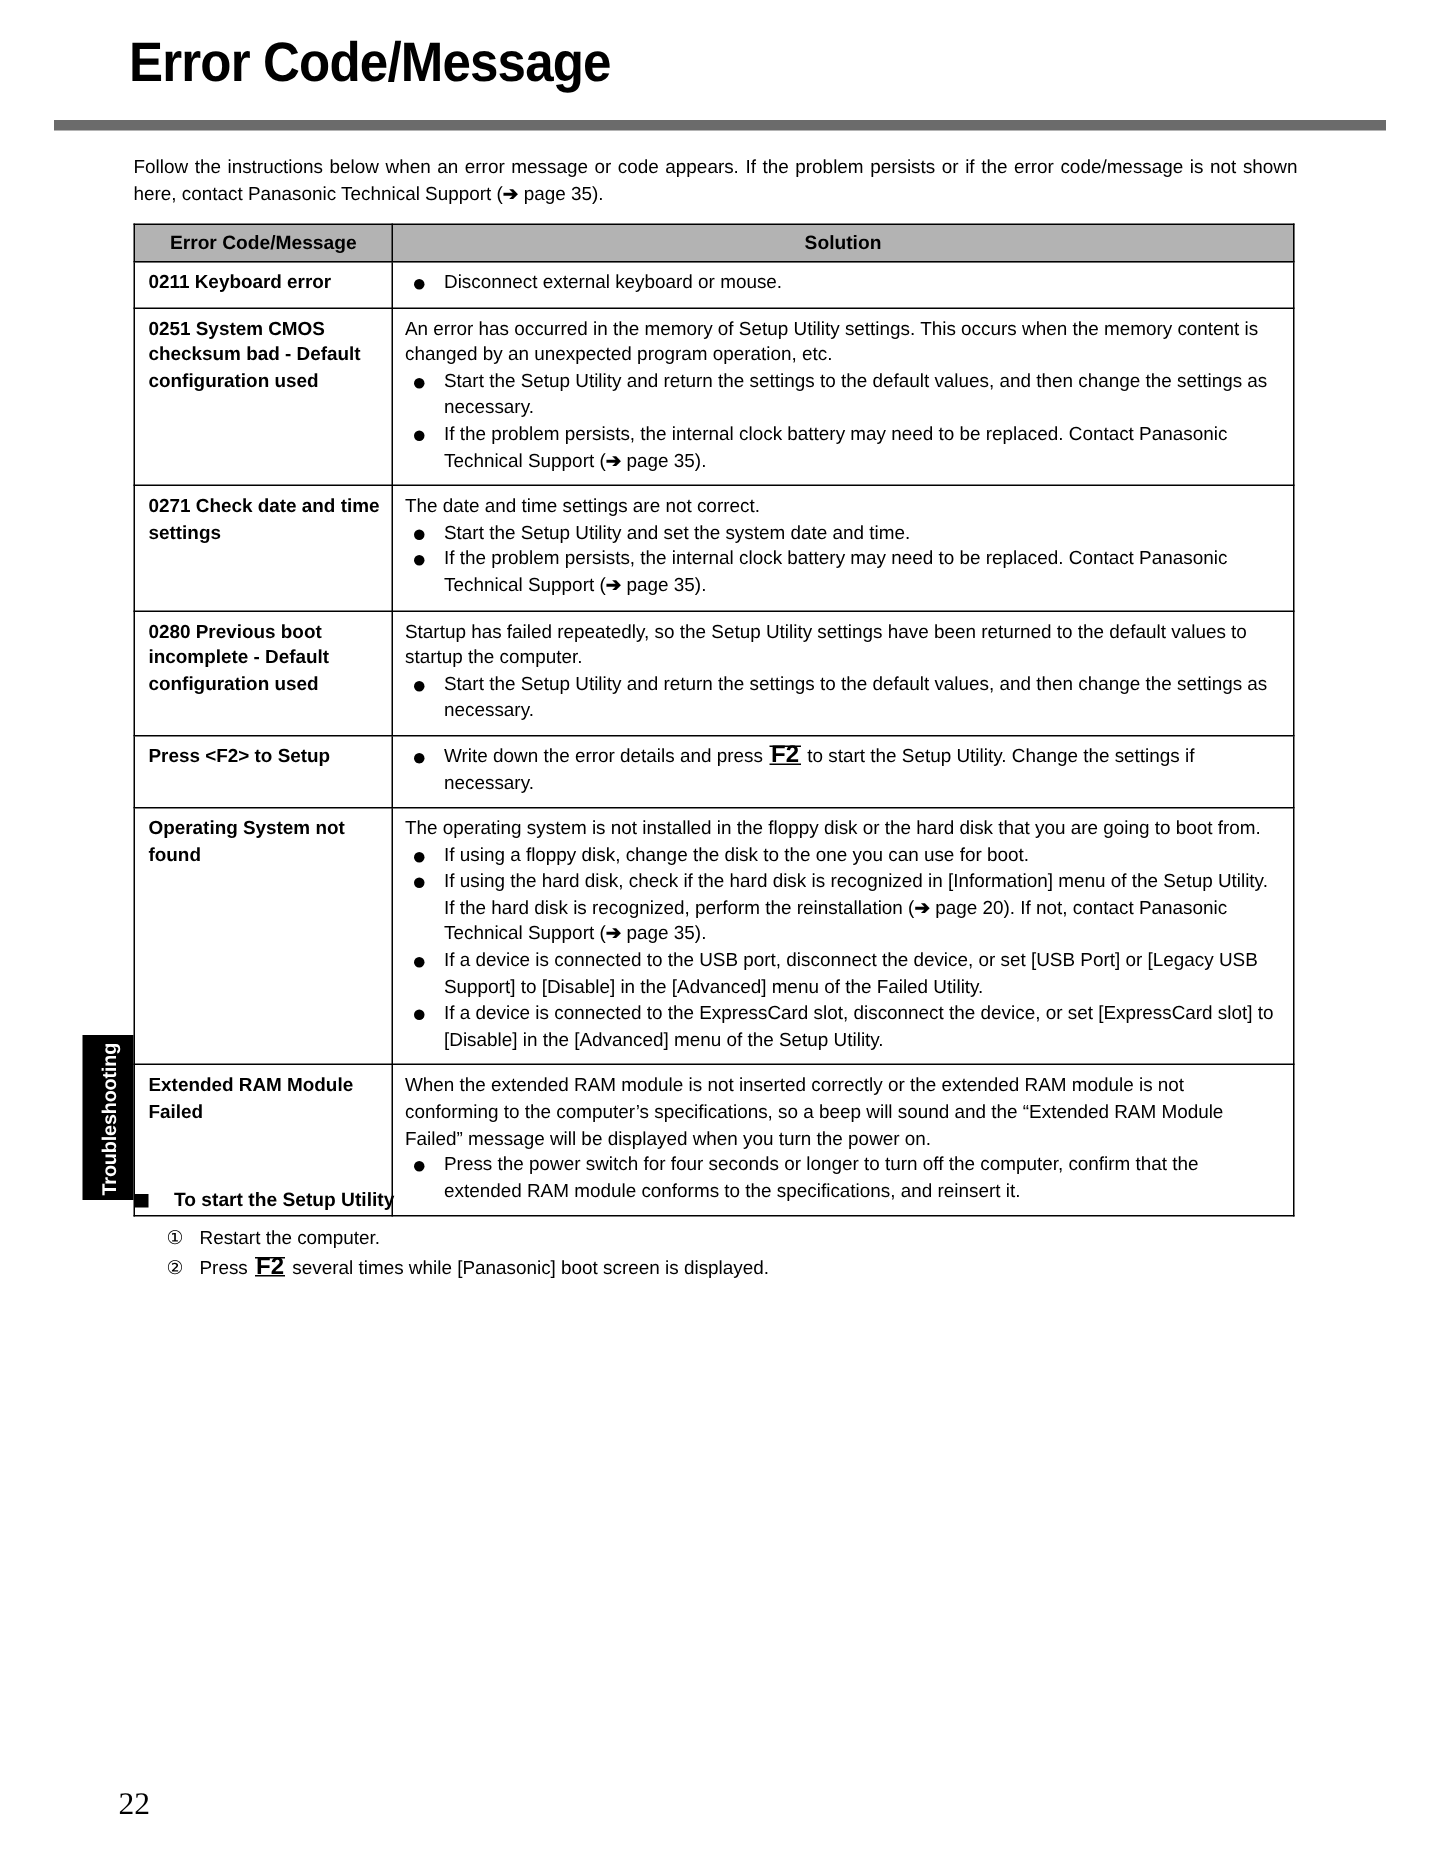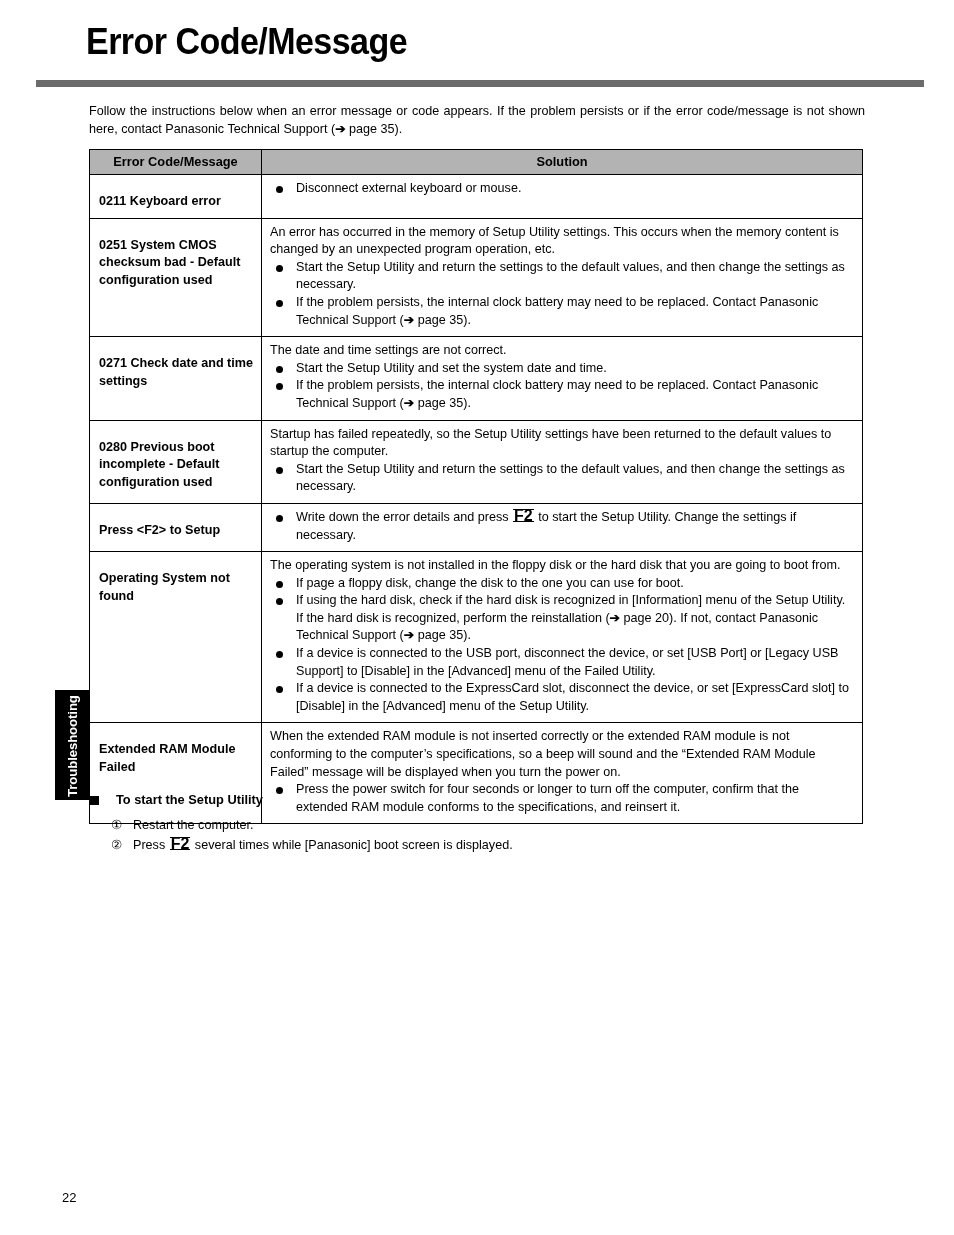--- a/index.html
+++ b/index.html
@@ -72,21 +72,21 @@
     font-weight: bold;
     font-size: 12.8px;
     padding: 4px 0 5px 0;
     line-height: 15px;
   }
   .col-code { width: 172px; }
   .col-sol  { width: auto; }
 
   td.code-cell {
     font-weight: bold;
-    padding: 18px 6px 7px 9px;
+    padding: 5px 6px 7px 9px;
     line-height: 17.6px;
     margin-top: 31px;
   }
   td.sol-cell {
     padding: 5px 8px 7px 8px;
     line-height: 17.6px;
   }
 
   .plain-line { display: block; }
 
@@ -198,24 +198,24 @@
   .circnum {
     position: absolute;
     left: 0;
     top: 0;
     font-size: 12.6px;
   }
 
   
   .page-num {
     position: absolute;
-    left: 62px;
+    left: 79px;
     top: 1190px;
-    font-size: 13px;
-    font-family: Liberation Sans, sans-serif;
+    font-size: 21px;
+    font-family: Liberation Serif, serif;
   }
 </style>
 </head>
 <body>
 
 <div class="page-title">Error Code/Message</div>
 <div class="title-rule"></div>
 
 <div class="intro"><span>Follow the instructions below when an error message or code appears. If the problem persists or if the error code/message is not shown here, contact Panasonic Technical Support (<span class="arrow">➔</span> page 35).</span></div>
 
@@ -274,21 +274,21 @@
           <ul class="blist">
             <li>Write down the error details and press <span class="keycap">F2</span> to start the Setup Utility. Change the settings if necessary.</li>
           </ul>
         </td>
       </tr>
       <tr>
         <td class="code-cell">Operating System not found</td>
         <td class="sol-cell">
           <span class="plain-line">The operating system is not installed in the floppy disk or the hard disk that you are going to boot from.</span>
           <ul class="blist">
-            <li>If page a floppy disk, change the disk to the one you can use for boot.</li>
+            <li>If using a floppy disk, change the disk to the one you can use for boot.</li>
             <li>If using the hard disk, check if the hard disk is recognized in [Information] menu of the Setup Utility. If the hard disk is recognized, perform the reinstallation (<span class="arrow">➔</span> page 20). If not, contact Panasonic Technical Support (<span class="arrow">➔</span> page 35).</li>
             <li>If a device is connected to the USB port, disconnect the device, or set [USB Port] or [Legacy USB Support] to [Disable] in the [Advanced] menu of the Failed Utility.</li>
             <li>If a device is connected to the ExpressCard slot, disconnect the device, or set [ExpressCard slot] to [Disable] in the [Advanced] menu of the Setup Utility.</li>
           </ul>
         </td>
       </tr>
       <tr>
         <td class="code-cell">Extended RAM Module Failed</td>
         <td class="sol-cell">
           <span class="plain-line">When the extended RAM module is not inserted correctly or the extended RAM module is not conforming to the computer’s specifications, so a beep will sound and the “Extended RAM Module Failed” message will be displayed when you turn the power on.</span>

